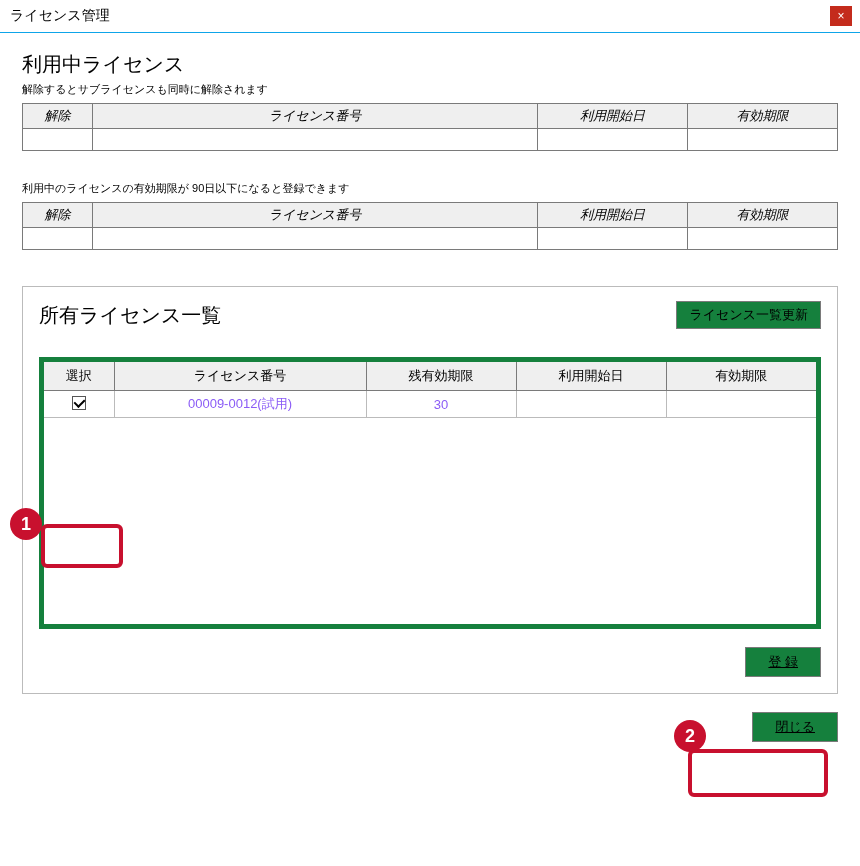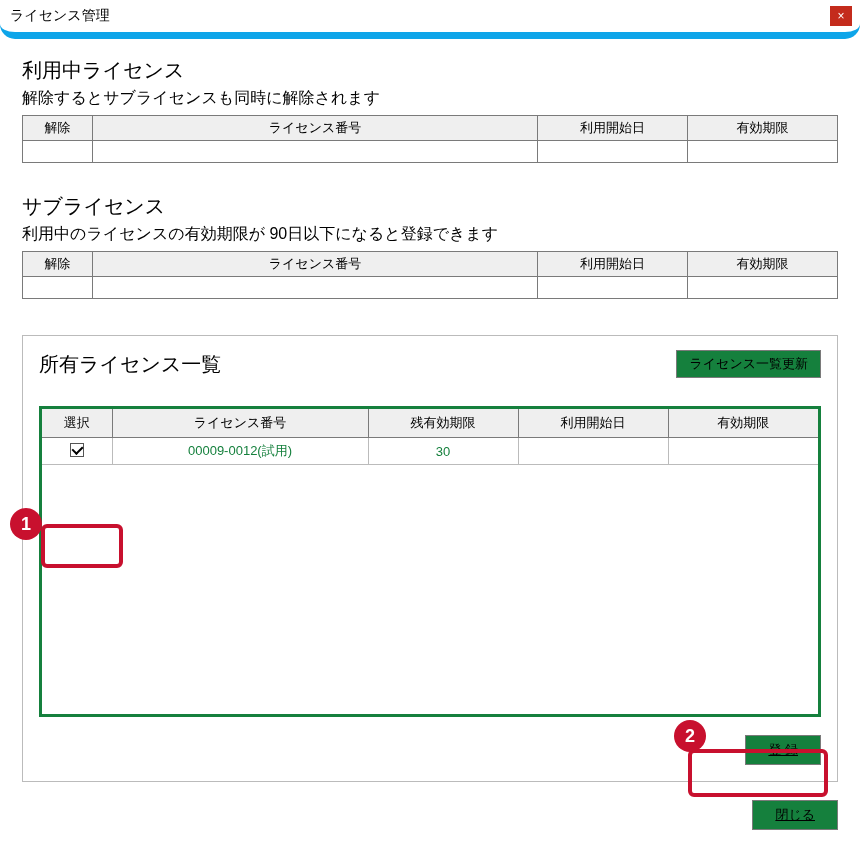--- a/index.html
+++ b/index.html
@@ -11,23 +11,22 @@
     color: #000;
     width: 860px;
     height: 866px;
     position: relative;
   }
   .titlebar {
     display: flex;
     align-items: center;
     justify-content: space-between;
     padding: 6px 8px 6px 10px;
-    border-bottom: 7px solid #0ea5e9;
+    border-bottom: 1px solid #0ea5e9;
     font-size: 14px;
-    border-radius: 15px;
   }
   .close-btn {
     background: #c42b1c;
     color: #fff;
     width: 22px;
     height: 20px;
     display: flex;
     align-items: center;
     justify-content: center;
     font-size: 12px;
@@ -36,34 +35,35 @@
   }
   .content {
     padding: 18px 22px 10px 22px;
   }
   .section-title {
     font-size: 20px;
     font-weight: normal;
     margin: 0 0 4px 0;
   }
   .section-sub {
-    font-size: 16px;
+    font-size: 11px;
     margin-bottom: 6px;
   }
   table.grid {
     border-collapse: collapse;
     width: 100%;
     table-layout: fixed;
   }
   table.grid th, table.grid td {
     border: 1px solid #7a7a7a;
     padding: 3px 4px;
     text-align: center;
     font-weight: normal;
     height: 22px;
+    font-style: italic;
   }
   table.grid th {
     background: #efefef;
   }
   .spacer { height: 30px; }
   .panel {
     border: 1px solid #bbb;
     padding: 14px 16px 16px 16px;
     position: relative;
     margin-top: 6px;
@@ -77,22 +77,22 @@
   .btn {
     background: #15803d;
     border: 1px solid #7a7a7a;
     padding: 4px 12px;
     font-size: 13px;
     cursor: pointer;
     font-family: inherit;
   }
   .btn-wide { padding: 5px 22px; text-decoration: underline; }
   .owned-table-wrap {
-    border: 3px solid #15803d;
-    height: 311px;
+    border: 5px solid #15803d;
+    height: 272px;
     overflow: hidden;
     background: #fff;
   }
   table.owned {
     border-collapse: collapse;
     width: 100%;
     table-layout: fixed;
   }
   table.owned th {
     border: 1px solid #7a7a7a;
@@ -105,21 +105,21 @@
   table.owned th:first-child { border-left: none; }
   table.owned th:last-child { border-right: none; }
   table.owned td {
     border: 1px solid #bbb;
     padding: 4px;
     text-align: center;
     height: 24px;
   }
   table.owned td:first-child { border-left: none; }
   table.owned td:last-child { border-right: none; }
-  .blue { color: #15803d; }
+  .blue { color: #8b5cf6; }
   .checkbox-visual {
     display: inline-block;
     width: 14px;
     height: 14px;
     border: 1px solid #555;
     position: relative;
     background: #fff;
   }
   .checkbox-visual.checked::after {
     content: "";
@@ -194,21 +194,20 @@
       <td></td>
           <td></td>
           <td></td>
           <td></td>
     </tr>
   </tbody>
     </table>
 
   <div class="spacer"></div>
 
-  <div class="section-title">サブライセンス</div>
   <div class="section-sub">利用中のライセンスの有効期限が 90日以下になると登録できます</div>
   <table class="grid">
     <colgroup>
       <col style="width:70px">
         <col>
         <col style="width:150px">
         <col style="width:150px">
     </colgroup>
     <tbody>
         <tr>

